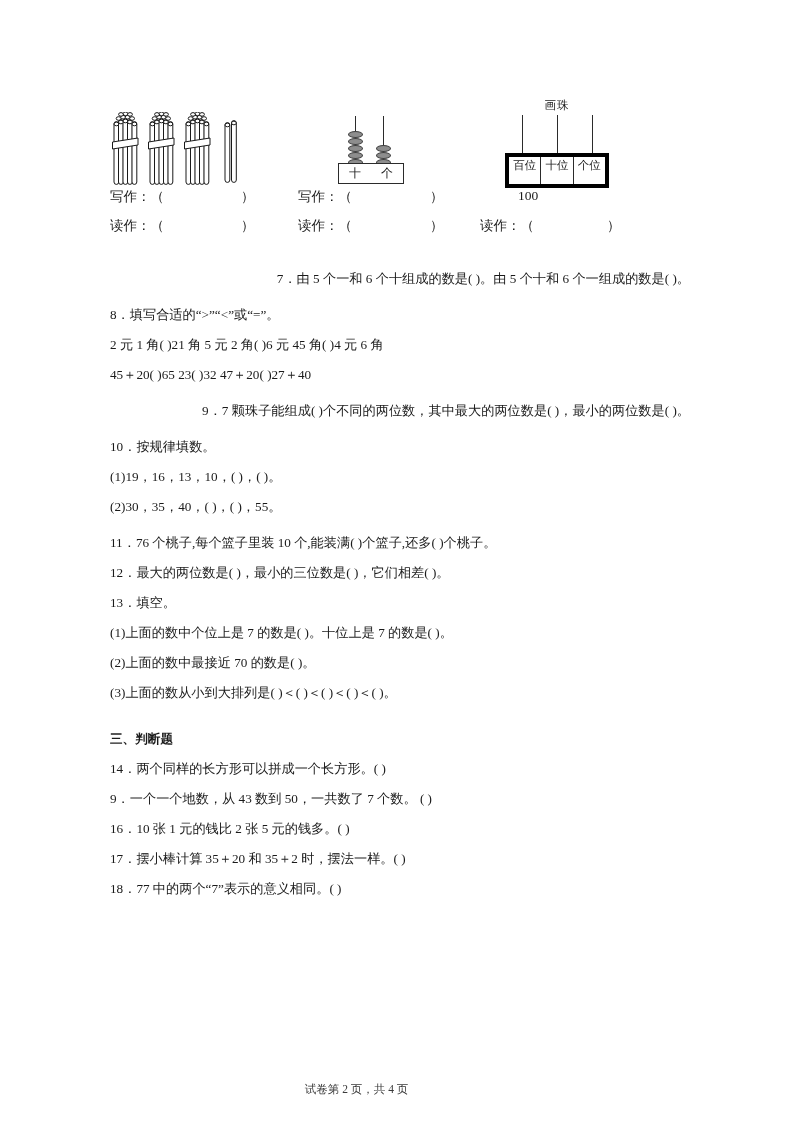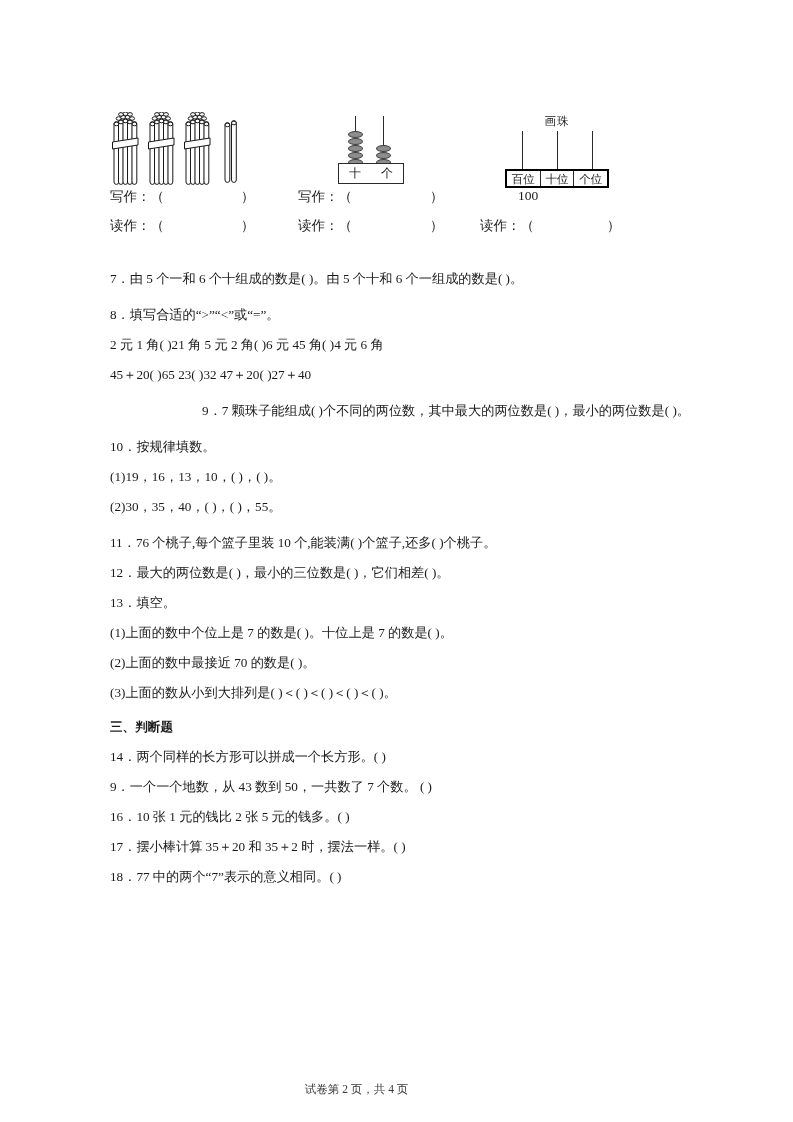--- a/index.html
+++ b/index.html
@@ -93,23 +93,23 @@
     top: 0;
     width: 1px;
     height: 38px;
     background: #2b2b2b;
   }
   .tick1 { left: 17px; }
   .tick2 { left: 52px; }
   .tick3 { left: 87px; }
   .pv-table {
     display: flex;
-    border: 2px solid #000000;
+    border: 4px solid #000000;
     box-sizing: border-box;
-    height: 19px;
+    height: 35px;
   }
   .pv-cell {
     flex: 1;
     text-align: center;
     font-size: 11.5px;
     line-height: 17px;
     border-right: 1px solid #2b2b2b;
     white-space: nowrap;
   }
   .pv-cell:last-child { border-right: none; }
@@ -127,25 +127,25 @@
     font-size: 13.2px;
     line-height: 30px;
     white-space: nowrap;
   }
   .q.wrap { white-space: normal; text-align: right; }
 
   .section-head {
     font-size: 12.6px;
     font-weight: bold;
     line-height: 30px;
-    margin-top: 4px;
+    margin-top: 16px;
     font-family: "Liberation Sans", sans-serif;
   }
 
-  .gap-top { margin-top: 18px; }
+  .gap-top { margin-top: 18px; text-align: right; }
   .gap-sm  { margin-top: 6px; }
 
   .footer {
     position: absolute;
     left: 0;
     top: 1082px;
     width: 713px;
     text-align: center;
     font-size: 11.5px;
     color: #3a3a3a;

